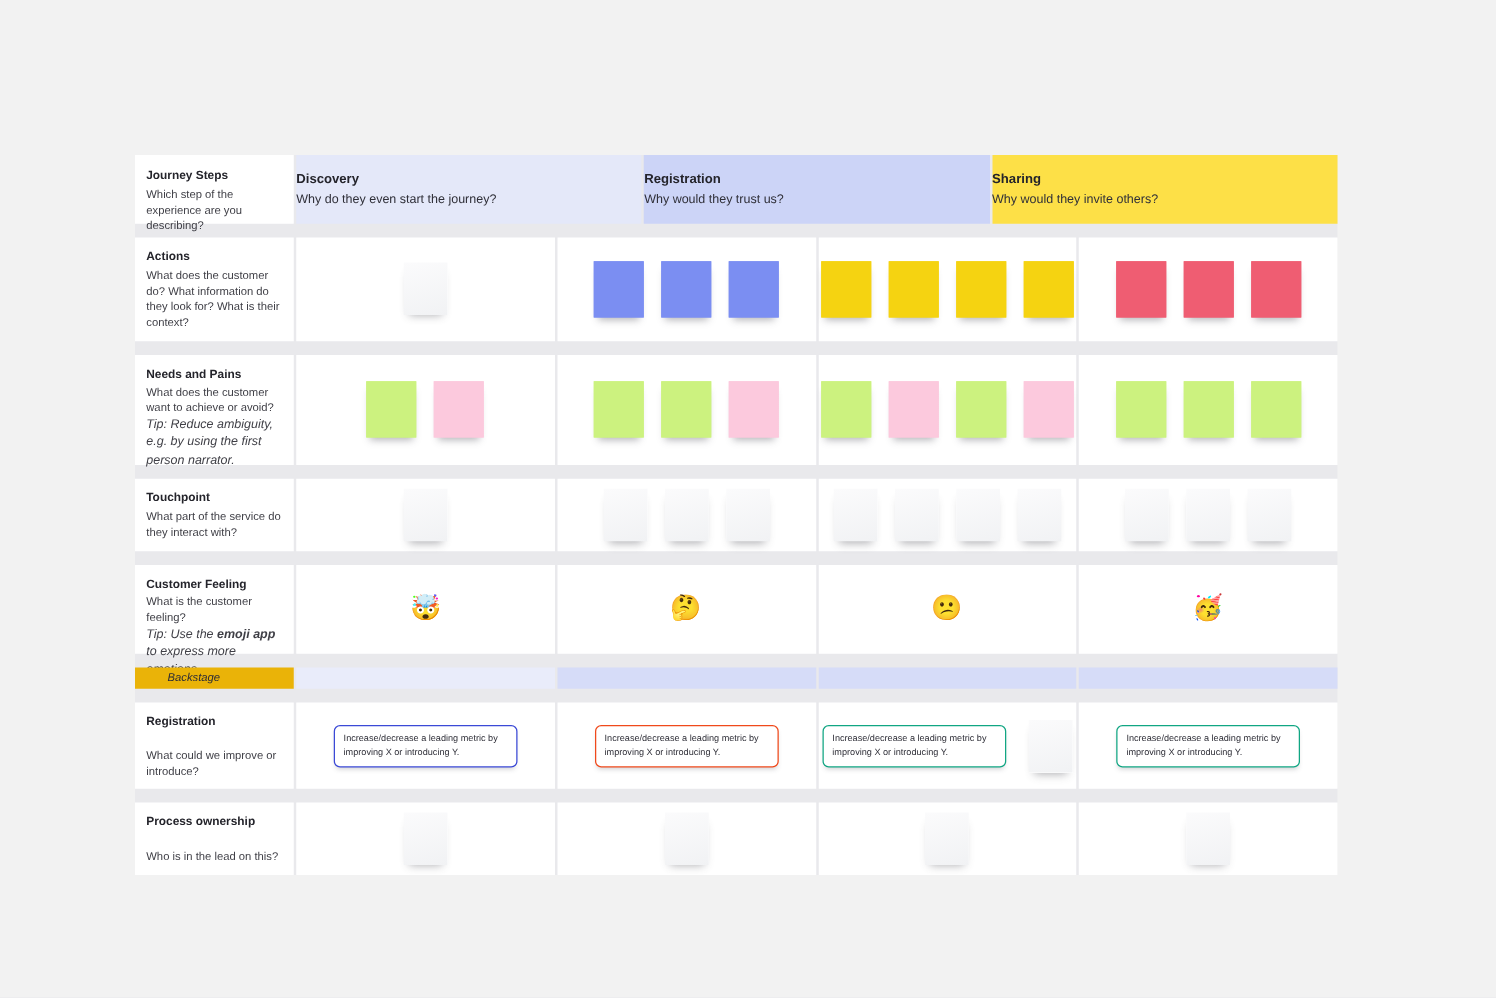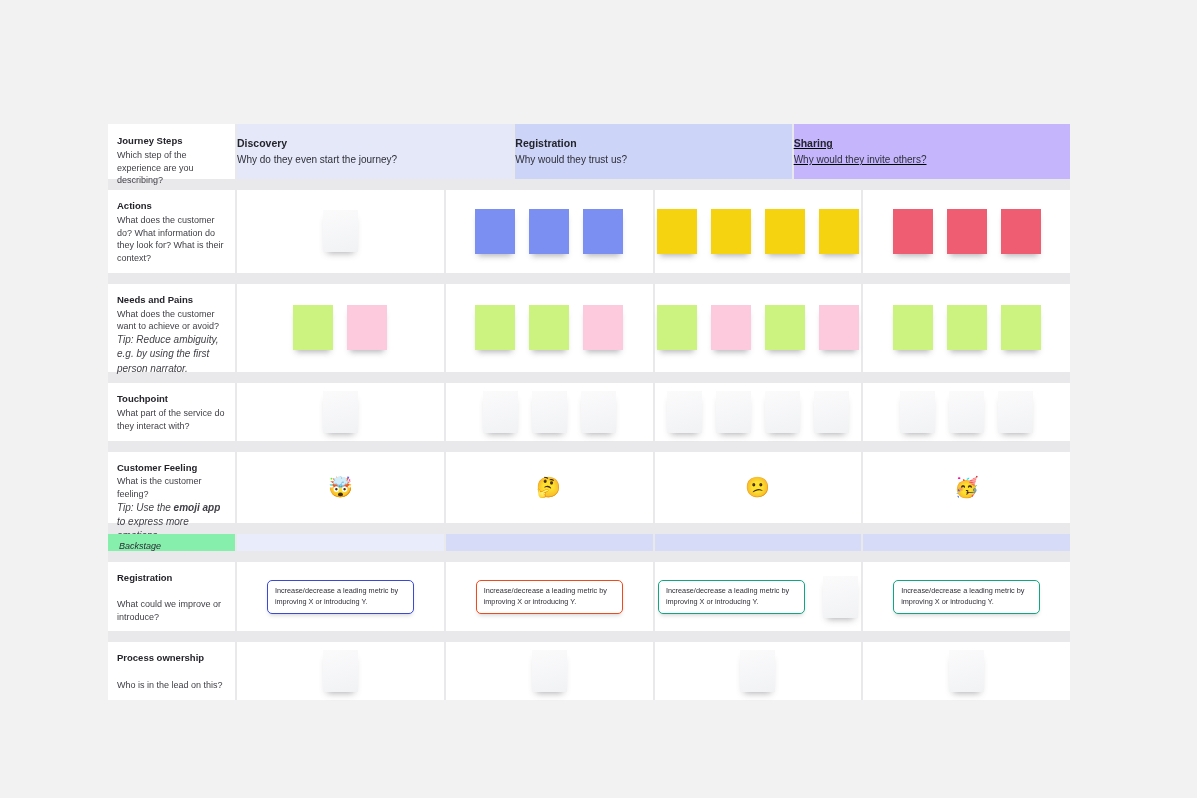--- a/index.html
+++ b/index.html
@@ -75,23 +75,23 @@
   
   .row.actions{ height:88px; }
   .row.needs{ height:88px; }
   .row.touch{ height:73px; }
   .row.feeling{ height:71px; }
   .row.backstage{ height:22px; }
   .row.opportunities{ height:88px; }
   .row.ownership{ height:73px; }
 
   .row.backstage .rlabel{
-    background:#86efac;
-    justify-content:flex-end;
-    padding:0 11px;
+    background:#eab308;
+    justify-content:center;
+    padding:0 26px;
   }
   .row.backstage .rlabel .bs{
     font-size:9px; font-style:italic; color:#2c2c36; font-weight:normal;
   }
   .row.backstage .cell{ background:#d6dcf8; }
   .row.backstage .cell.pale{ background:#e9ecfa; }
 
   .emoji{ font-size:20px; line-height:1; }
 
   .ocard{
@@ -123,21 +123,21 @@
       <div class="sub">Which step of the experience are you describing?</div>
     </div>
     <div class="hcell" style="background: rgb(228, 232, 249);">
       <div class="h1">Discovery</div>
       <div class="h2">Why do they even start the journey?</div>
     </div>
     <div class="hcell" style="background: rgb(204, 212, 247);">
       <div class="h1">Registration</div>
       <div class="h2">Why would they trust us?</div>
     </div>
-    <div class="hcell" style="background: #c4b5fd; text-decoration: underline;">
+    <div class="hcell" style="background: #fde047;">
       <div class="h1">Sharing</div>
       <div class="h2">Why would they invite others?</div>
     </div>
   </div>
 
   <div class="row actions">
     <div class="rlabel">
       <div class="ttl">Actions</div>
       <div class="sub">What does the customer do? What information do they look for? What is their context?</div>
     </div>

